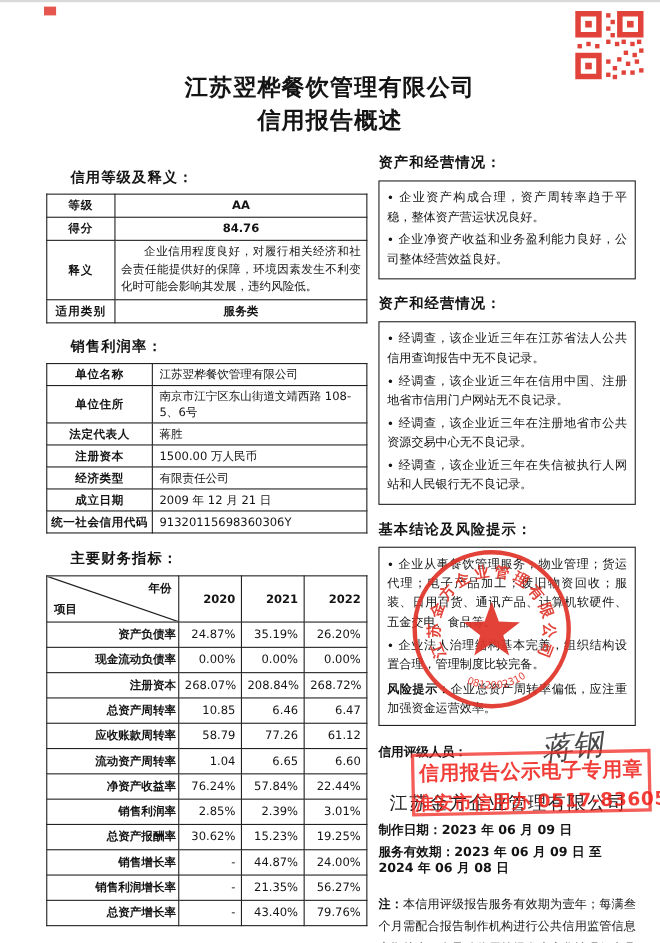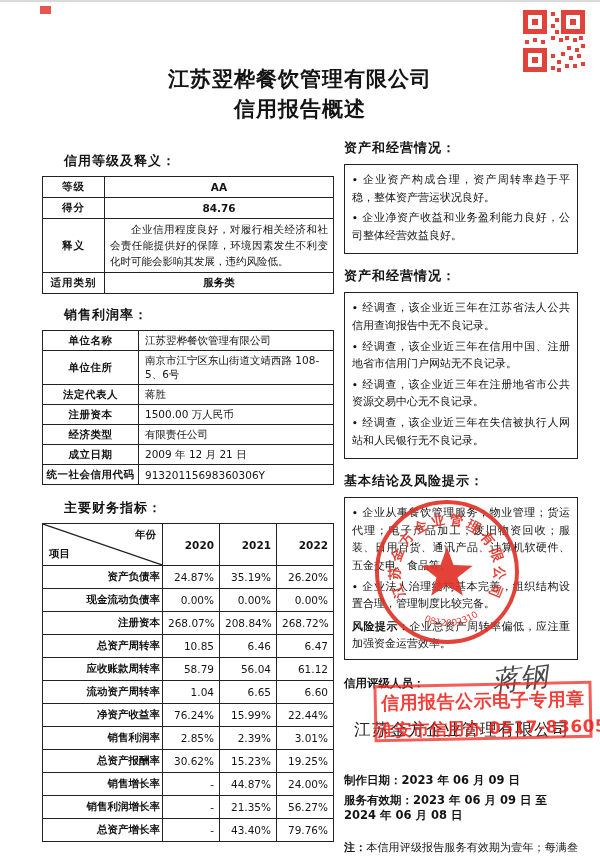--- a/index.html
+++ b/index.html
@@ -53,21 +53,21 @@
 
   .rater-line { margin-top:16px; font-weight:bold; font-size:11.5px; position:relative; height:22px; }
   .signature {
     position:absolute; left:148px; top:-16px;
     font-family:"DejaVu Serif", serif; font-style:italic; font-weight:400;
     font-size:28px; color:#4a4a4a; transform:rotate(-7deg);
   }
 
   .agency { margin-top:21px; font-size:16.5px; letter-spacing:1.5px; color:#222; padding-left:10px; white-space:nowrap; }
   .date-line { font-weight:bold; font-size:11.5px; }
-  .date-made { margin-top:32px; }
+  .date-made { margin-top:6px; }
   .date-service { margin-top:5px; }
 
   .note { margin-top:15px; font-size:11px; line-height:1.82; text-align:justify; }
   .note b { font-weight:bold; }
 
   .eseal {
     position:absolute; left:374px; top:683px; width:218px; height:57px; z-index:6;
     border:3px solid rgba(242,40,32,.75); color:rgba(240,28,22,.85);
     transform:rotate(-1.2deg); text-align:center; font-weight:bold; white-space:nowrap;
   }
@@ -216,33 +216,33 @@
         </tr>
         <tr>
           <th>总资产周转率</th>
           <td>10.85</td>
           <td>6.46</td>
           <td>6.47</td>
         </tr>
         <tr>
           <th>应收账款周转率</th>
           <td>58.79</td>
-          <td>56.04</td>
+          <td>77.26</td>
           <td>61.12</td>
         </tr>
         <tr>
           <th>流动资产周转率</th>
           <td>1.04</td>
           <td>6.65</td>
           <td>6.60</td>
         </tr>
         <tr>
           <th>净资产收益率</th>
           <td>76.24%</td>
-          <td>15.99%</td>
+          <td>57.84%</td>
           <td>22.44%</td>
         </tr>
         <tr>
           <th>销售利润率</th>
           <td>2.85%</td>
           <td>2.39%</td>
           <td>3.01%</td>
         </tr>
         <tr>
           <th>总资产报酬率</th>

